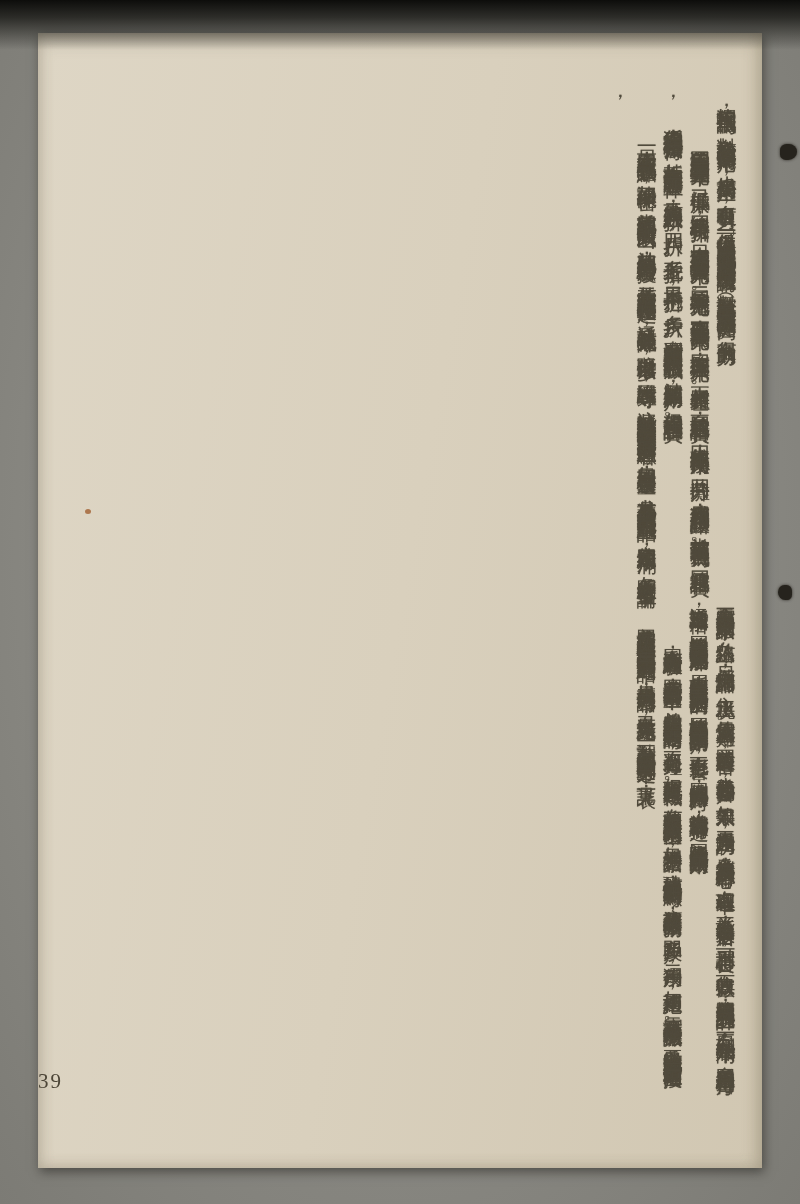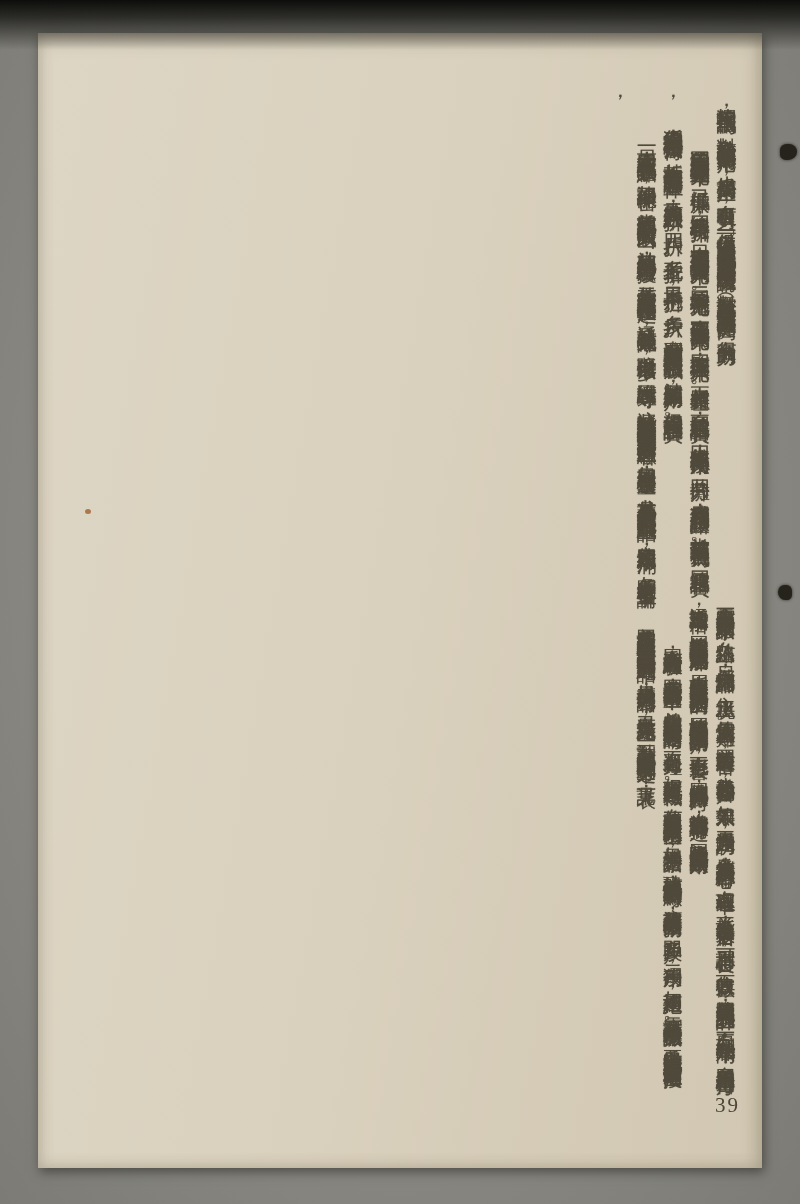--- a/index.html
+++ b/index.html
@@ -63,25 +63,24 @@
     height: 471px;
     font-size: 19.5px;
     line-height: 26.4px;
     letter-spacing: 0.95px;
   }
   .indent { text-indent: 2.1em; }
   .page-number {
     position: absolute;
     left: 0; right: 22px;
     top: 1036px;
-    text-align: right;
+    text-align: left;
     font-size: 21px;
     letter-spacing: 2px;
     color: #4d4638;
-    margin-top: 24px;
   }
   .speck {
     position: absolute;
     background: #26231d;
     z-index: 6;
   }
   .speck-1 {
     left: 780px; top: 144px;
     width: 17px; height: 16px;
     border-radius: 45% 55% 60% 40%;

